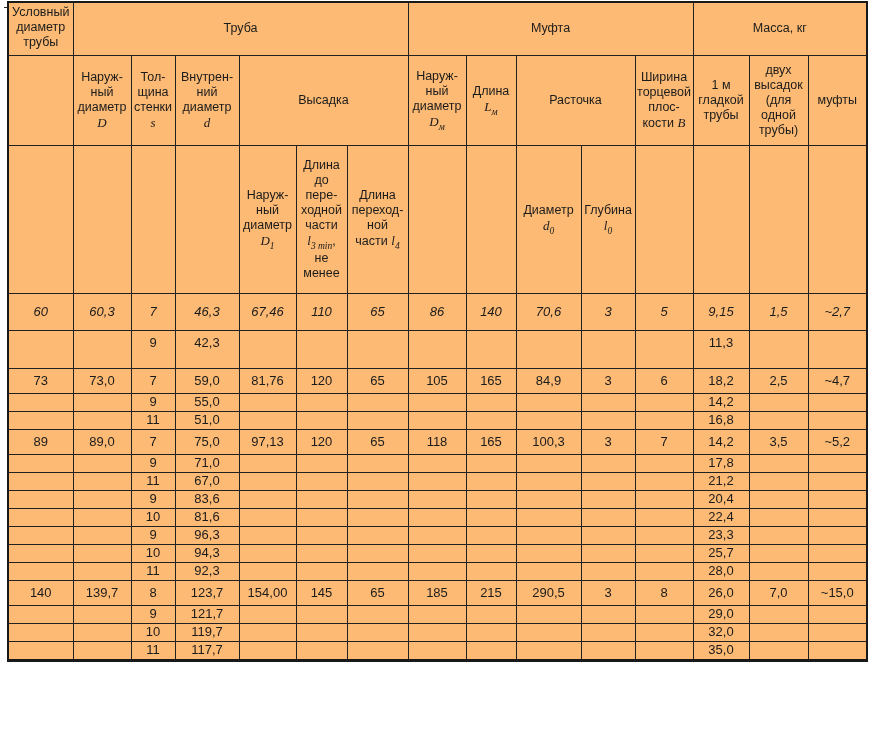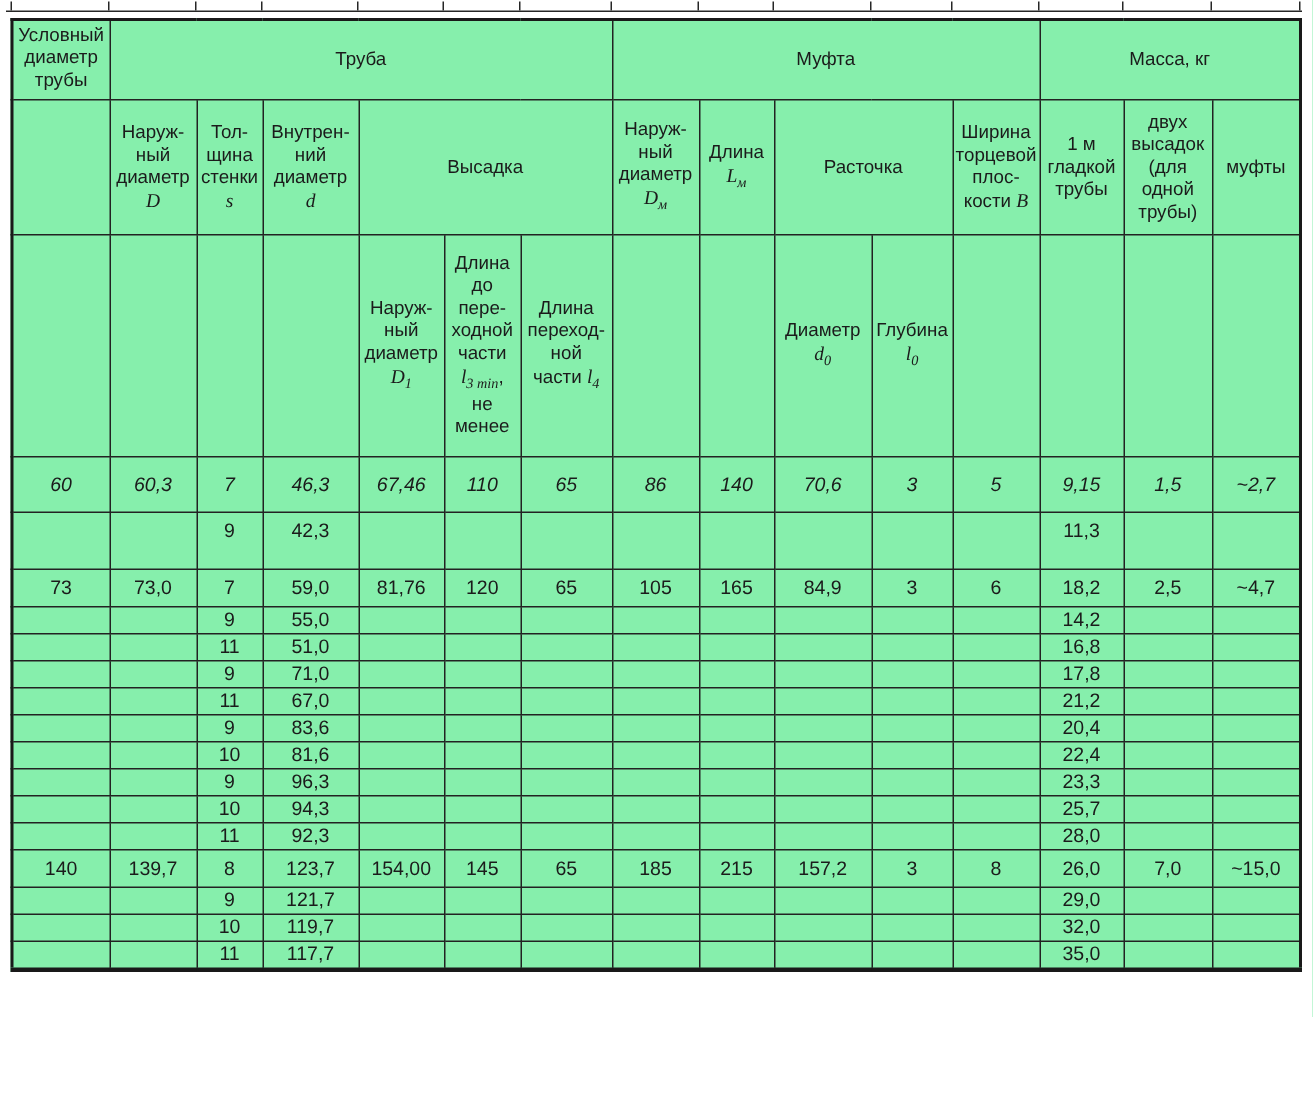--- a/index.html
+++ b/index.html
@@ -7,24 +7,24 @@
     width:875px; height:732px; background:#ffffff; position:relative;
     font-family:"Liberation Sans","DejaVu Sans",sans-serif; color:#1b1b1b;
     overflow:hidden;
   }
   
   .ruler { position:absolute; left:4px; top:0; width:864px; height:7px;
            border-bottom:1px solid #262626; }
   .ruler .tick { position:absolute; bottom:0; width:1px; height:6px; background:#262626; }
 
   table.spec {
-    position:absolute; left:7px; top:12px;
+    position:absolute; left:7px; top:1px;
     border-collapse:collapse; table-layout:fixed;
     border:2px solid #191919; border-bottom-width:3px;
-    background:#86efac;
+    background:#fdba74;
   }
   .spec th, .spec td {
     border:1px solid #222222; padding:0 1px;
     text-align:center; vertical-align:middle;
     font-weight:normal; overflow:hidden;
   }
   .spec thead th { font-size:12.5px; line-height:15px; }
   .spec tbody td { font-size:13px; line-height:16px; }
   th.c1top { vertical-align:top; padding-top:2px; }
   tr.va-top td { vertical-align:top; padding-top:4px; }
@@ -189,20 +189,37 @@
         <td></td>
         <td></td>
         <td></td>
         <td></td>
         <td></td>
         <td></td>
         <td>16,8</td>
         <td></td>
         <td></td>
       </tr>
+      <tr style="height: 25px;">
+        <td>89</td>
+        <td>89,0</td>
+        <td>7</td>
+        <td>75,0</td>
+        <td>97,13</td>
+        <td>120</td>
+        <td>65</td>
+        <td>118</td>
+        <td>165</td>
+        <td>100,3</td>
+        <td>3</td>
+        <td>7</td>
+        <td>14,2</td>
+        <td>3,5</td>
+        <td>~5,2</td>
+      </tr>
       <tr style="height: 18px;">
         <td></td>
         <td></td>
         <td>9</td>
         <td>71,0</td>
         <td></td>
         <td></td>
         <td></td>
         <td></td>
         <td></td>
@@ -318,21 +335,21 @@
       <tr style="height: 25px;">
         <td>140</td>
         <td>139,7</td>
         <td>8</td>
         <td>123,7</td>
         <td>154,00</td>
         <td>145</td>
         <td>65</td>
         <td>185</td>
         <td>215</td>
-        <td>157,2</td>
+        <td>290,5</td>
         <td>3</td>
         <td>8</td>
         <td>26,0</td>
         <td>7,0</td>
         <td>~15,0</td>
       </tr>
       <tr style="height: 18px;">
         <td></td>
         <td></td>
         <td>9</td>

